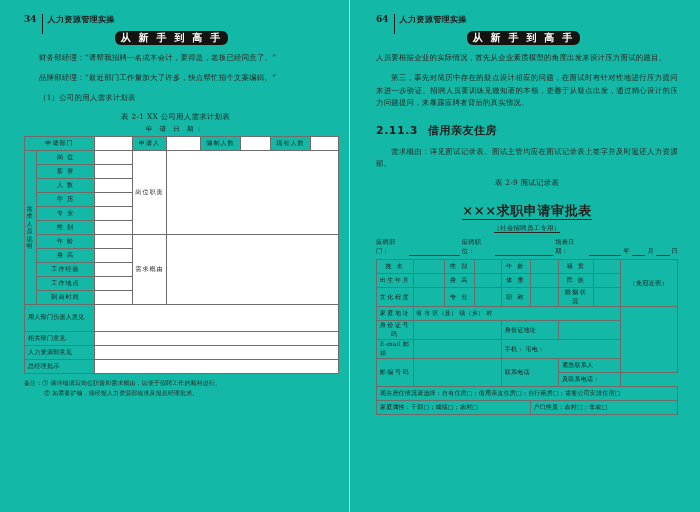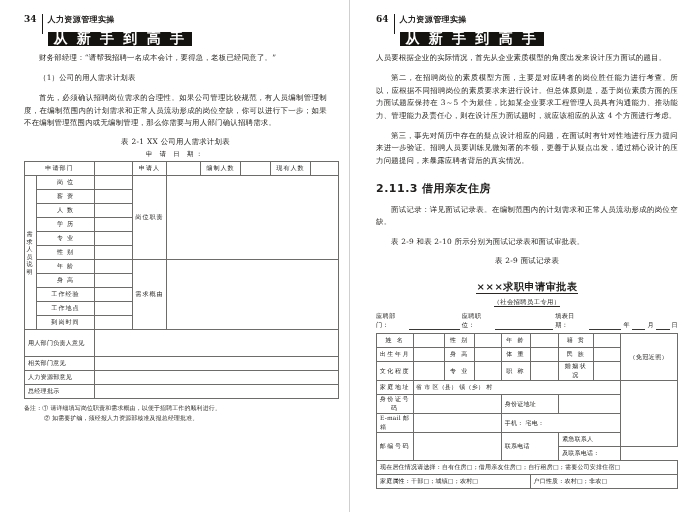--- a/index.html
+++ b/index.html
@@ -6,64 +6,65 @@
   body{
     width:700px;height:512px;
     background:#b9b9b9;
     font-family:"DejaVu Sans","Liberation Sans",sans-serif;
     overflow:hidden;
   }
   .spread{position:relative;width:700px;height:512px;display:flex;}
   .page{
     position:relative;
     width:350px;height:512px;
-    background:#ffffff;
+    background:#14b8a6;
     box-sizing:border-box;
     padding:14px 22px 0 24px;
     color:#22201f;
   }
   .page.left{border-right:1px solid #cfcfcf;}
   .page.right{padding-left:26px;}
 
   
   .runhead{display:flex;align-items:flex-start;height:28px;}
   .runhead .folio{
     font-size:9px;font-weight:bold;line-height:11px;
     padding-right:5px;color:#1b1a19;font-family:"DejaVu Serif","Liberation Serif",serif;
   }
   .runhead .rule{width:1px;background:#1b1a19;height:20px;margin-right:5px;}
-  .runhead .titles{display:flex;flex-direction:column;}
+  .runhead .titles{display:flex;flex-direction:row;text-align:center;}
   .runhead .bktitle{
     font-size:8px;line-height:10px;letter-spacing:.4px;
     font-family:"DejaVu Serif","Liberation Serif",serif;font-weight:bold;
   }
   .runhead .banner{
-    background:#15130f;color:#fff;font-size:14px;font-weight:bold;
-    letter-spacing:2.2px;padding:1px 6px 2px 6px;margin-top:8px;
+    background:#15130f;color:#fff;font-size:10px;font-weight:bold;
+    letter-spacing:2.2px;padding:1px 6px 2px 6px;margin-top:17px;
     display:inline-block;line-height:11px;
     font-family:"DejaVu Serif","Liberation Serif",serif;
+    border-radius:6px;
   }
 
   
   .body{margin-top:10px;}
   .para{
     font-size:7.4px;line-height:12.6px;text-align:justify;
     letter-spacing:.25px;color:#2a2724;
     font-family:"DejaVu Serif","Liberation Serif",serif;
   }
   .para.ind{text-indent:15px;}
   .caption{
     text-align:center;font-size:7.4px;margin:7px 0 3px 0;
     font-family:"DejaVu Serif","Liberation Serif",serif;letter-spacing:.3px;
   }
   .sechead{
     font-size:11px;font-weight:bold;margin:13px 0 8px 0;
     font-family:"DejaVu Sans","Liberation Sans",sans-serif;letter-spacing:.5px;
   }
-  .sechead .num{margin-right:4px;text-align:right;}
+  .sechead .num{margin-right:10px;text-align:right;}
   .dateline{
     text-align:center;font-size:6.4px;letter-spacing:2.6px;
     margin:2px 0 2px 0;font-family:"DejaVu Serif","Liberation Serif",serif;
   }
   .notes{margin-top:4px;}
   .note{
     font-size:5.9px;line-height:10px;letter-spacing:.2px;
     font-family:"DejaVu Serif","Liberation Serif",serif;color:#2a2724;
   }
   .note.n2{padding-left:20px;}
@@ -85,21 +86,21 @@
   table.grid td.vert{
     letter-spacing:2px;width:12px;font-size:6px;
     line-height:7.5px;word-break:break-all;padding:2px 1px;
   }
   table.grid td.blank{background:#fff;}
   table.grid td.tall{height:26px;}
   .tbl-wrap{margin-top:1px;}
 
   
   .formtitle{
-    text-align:center;font-size:10px;font-weight:bold;margin-top:14px;
+    text-align:center;font-size:13px;font-weight:bold;margin-top:14px;
     font-family:"DejaVu Serif","Liberation Serif",serif;letter-spacing:.6px;
   }
   .formtitle span{border-bottom:1px solid #2a2724;padding-bottom:1px;}
   .formsub{
     text-align:center;font-size:6.3px;margin-top:4px;margin-bottom:5px;
     font-family:"DejaVu Serif","Liberation Serif",serif;letter-spacing:.4px;
   }
   .formsub span{border-bottom:1px solid #2a2724;padding-bottom:1px;}
   .formline{
     font-size:6.2px;display:flex;align-items:flex-end;gap:2px;
@@ -131,22 +132,22 @@
       <div class="folio">34</div>
       <div class="rule"></div>
       <div class="titles">
         <div class="bktitle">人力资源管理实操</div>
         <div class="banner">从 新 手 到 高 手</div>
       </div>
     </div>
 
     <div class="body">
       <p class="para ind">财务部经理：“请帮我招聘一名成本会计，要得急，老板已经同意了。”</p>
+      <p class="para ind">品牌部经理：“最近部门工作量加大了许多，快点帮忙招个文案编辑。”</p>
       <p class="para ind">（1）公司的用人需求计划表</p>
-      <p class="para ind">首先，必须确认招聘岗位需求的合理性。如果公司管理比较规范，有人员编制管理制度，在编制范围内的计划需求和正常人员流动形成的岗位空缺，你可以进行下一步；如果不在编制管理范围内或无编制管理，那么你需要与用人部门确认招聘需求。</p>
 
       <div class="caption">表 2-1    XX 公司用人需求计划表</div>
       <div class="dateline">申  请  日  期：</div>
 
       <div class="tbl-wrap">
       <table class="grid">
         <colgroup>
           <col style="width:12px">
               <col style="width:58px">
               <col style="width:38px">
@@ -254,29 +255,27 @@
       <div class="folio">64</div>
       <div class="rule"></div>
       <div class="titles">
         <div class="bktitle">人力资源管理实操</div>
         <div class="banner">从 新 手 到 高 手</div>
       </div>
     </div>
 
     <div class="body">
       <p class="para">人员要根据企业的实际情况，首先从企业素质模型的角度出发来设计压力面试的题目。</p>
-      <p class="para ind">第二，在招聘岗位的素质模型方面，主要是对应聘者的岗位胜任能力进行考查。所以，应根据不同招聘岗位的素质要求来进行设计。但总体原则是，基于岗位素质方面的压力面试题应保持在 3～5 个为最佳，比如某企业要求工程管理人员具有沟通能力、推动能力、管理能力及责任心，则在设计压力面试题时，就应该相应的从这 4 个方面进行考虑。</p>
       <p class="para ind">第三，事先对简历中存在的疑点设计相应的问题，在面试时有针对性地进行压力提问来进一步验证。招聘人员要训练见微知著的本领，更善于从疑点出发，通过精心设计的压力问题提问，来暴露应聘者背后的真实情况。</p>
 
       <div class="sechead">
         <span class="num">2.11.3</span><span>借用亲友住房</span>
       </div>
 
-      <p class="para ind">面试记录：详见面试记录表。在编制范围内的计划需求和正常人员流动形成的岗位空缺。</p>
-      <p class="para ind">表 2-9 和表 2-10 所示分别为面试记录表和面试审批表。</p>
+      <p class="para ind">需求概由：详见面试记录表。面试主管均应在面试记录表上签字并及时返还人力资源部。</p>
 
       <div class="caption">表 2-9    面试记录表</div>
       <div class="formtitle"><span>×××求职申请审批表</span></div>
       <div class="formsub"><span>（社会招聘员工专用）</span></div>
 
       <div class="formline">
         <span>应聘部门：</span>
         <span class="fill f1"></span>
         <span>应聘职位：</span>
         <span class="fill f2"></span>

